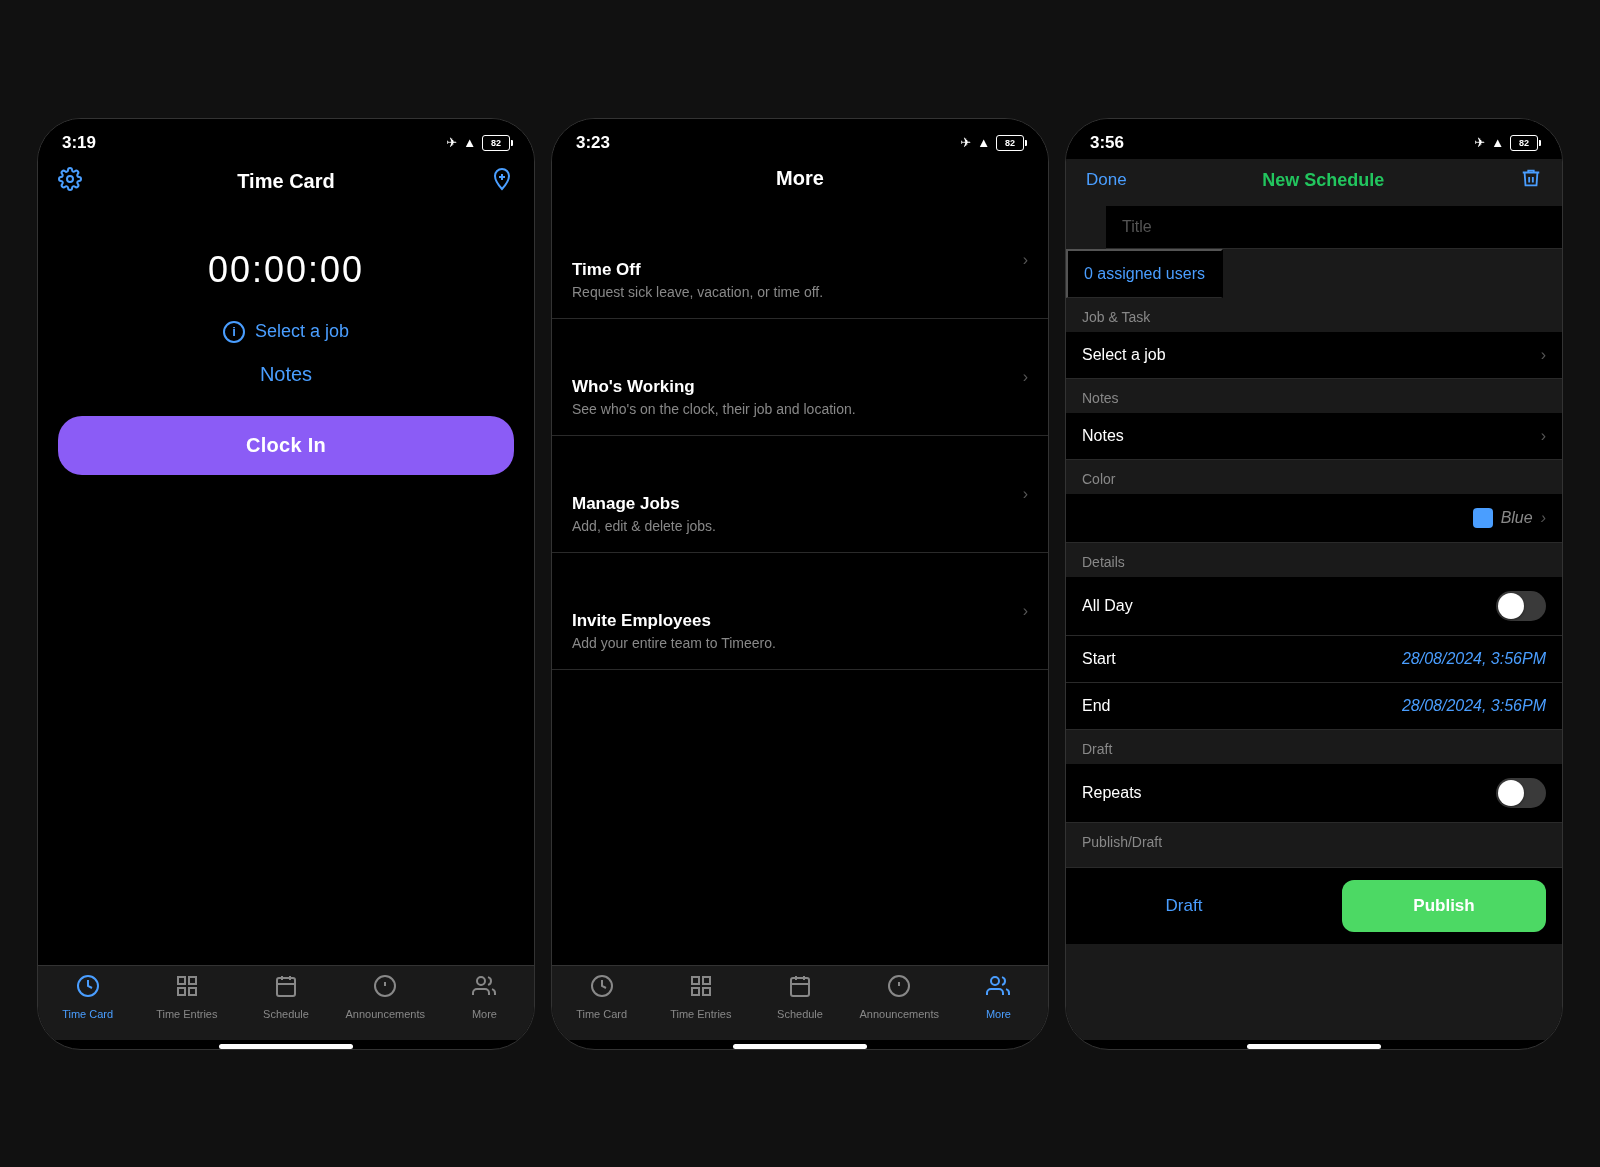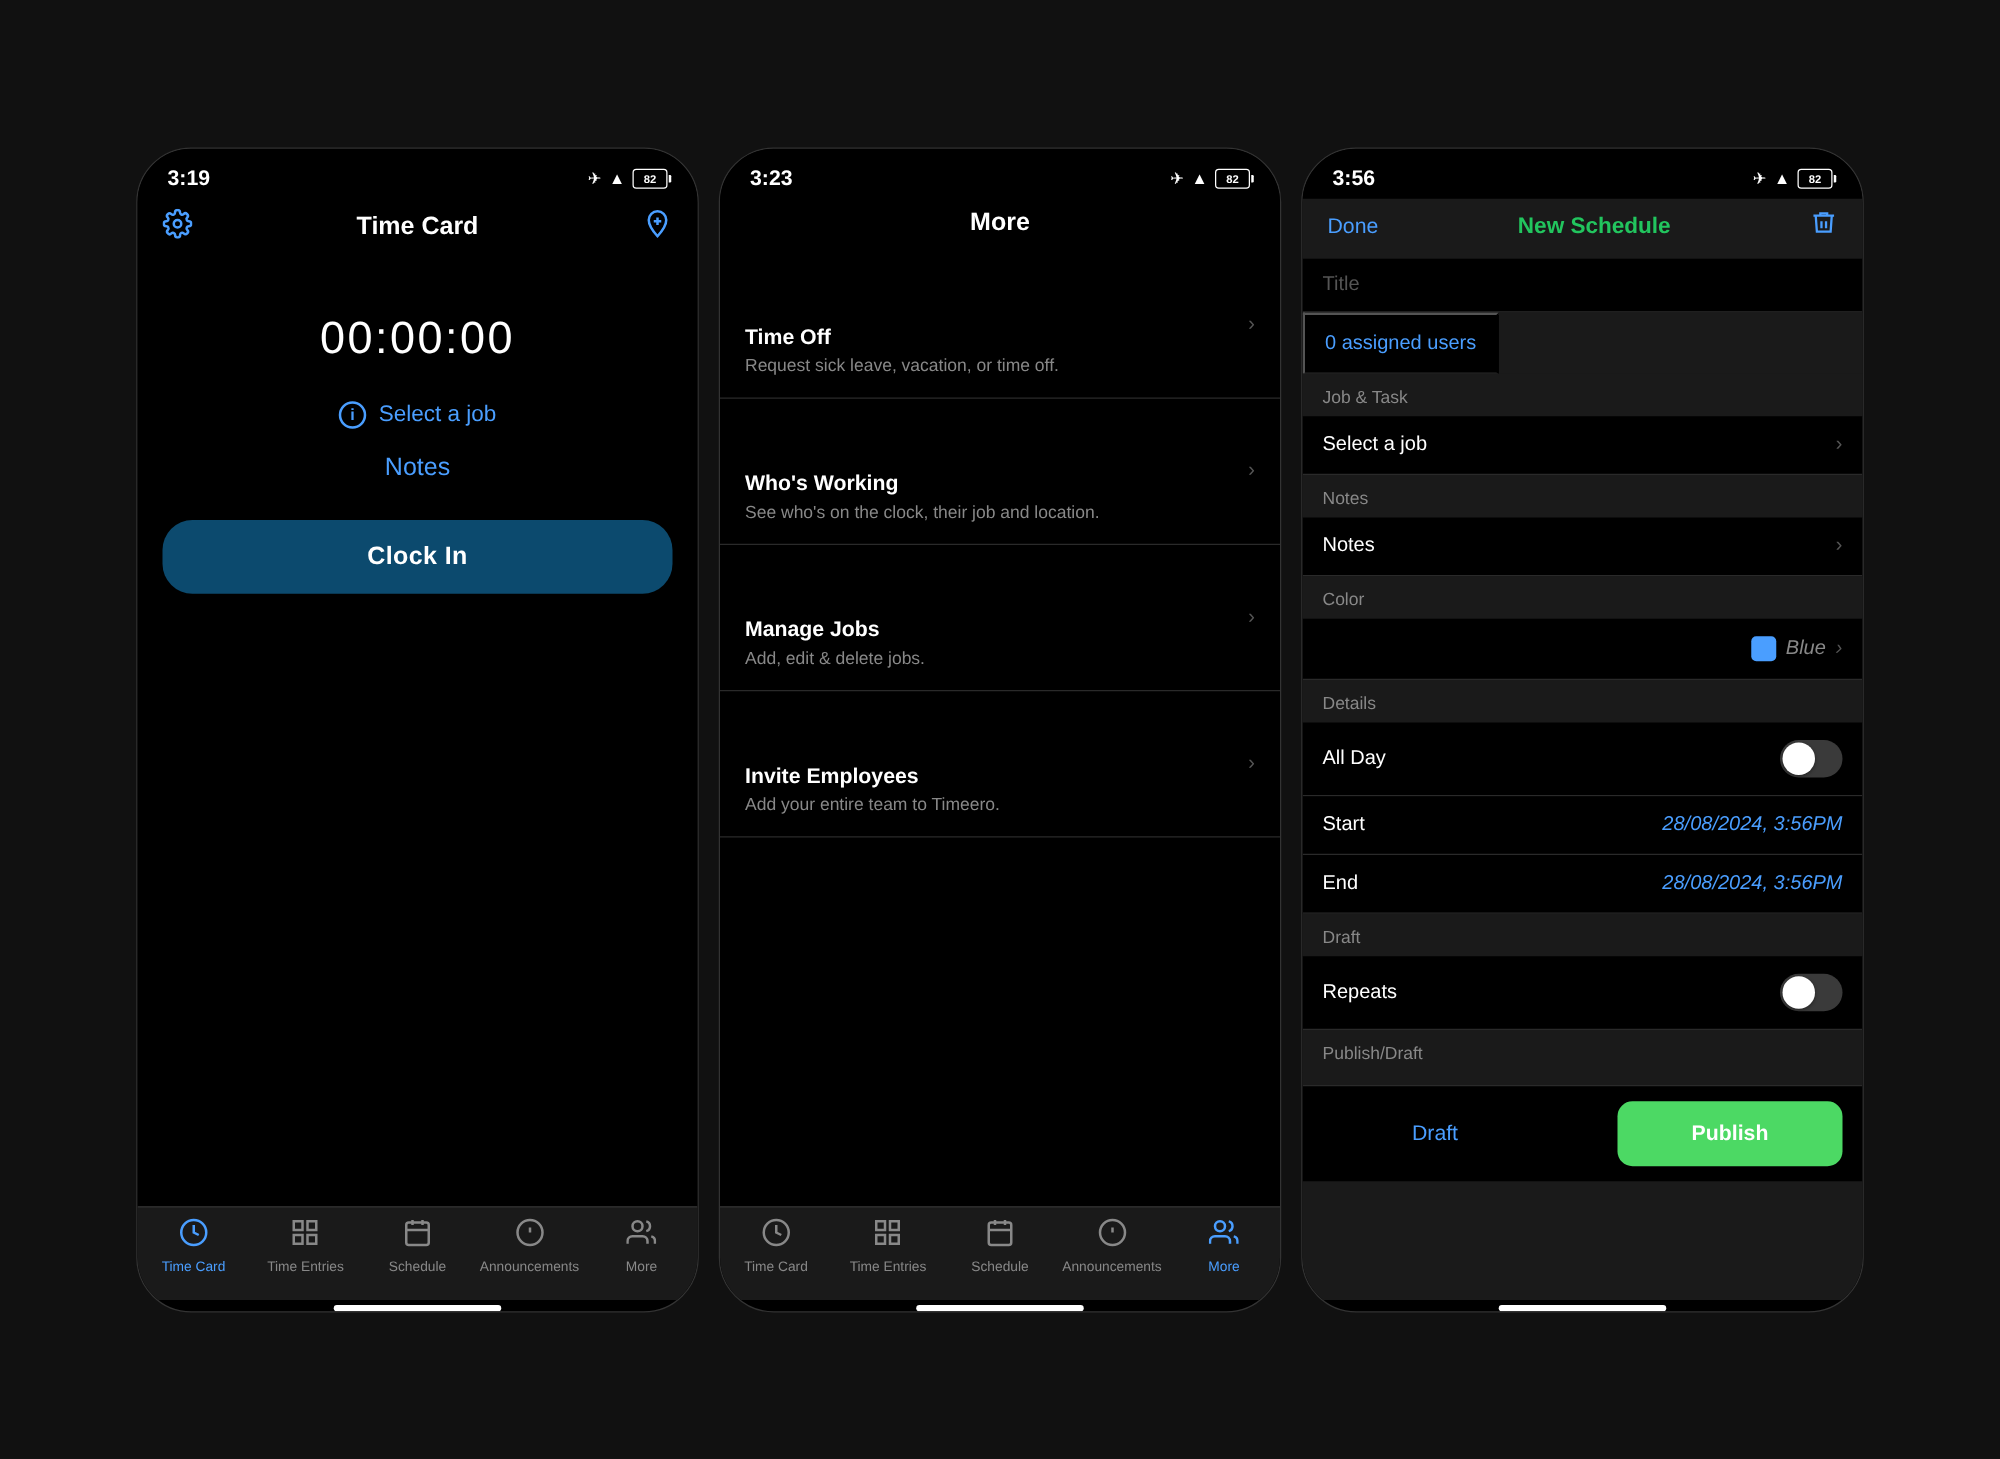--- a/index.html
+++ b/index.html
@@ -16,21 +16,21 @@
       gap: 0;
       width: 1600px;
       height: 1167px;
       background: #111;
       align-items: center;
       justify-content: center;
       padding: 20px;
       gap: 16px;
     }
     .phone-screen {
-      width: 450px;
+      width: 498px;
       height: 932px;
       background: #000;
       border-radius: 44px;
       overflow: hidden;
       position: relative;
       border: 1.5px solid #333;
       display: flex;
       flex-direction: column;
     }
 
@@ -143,21 +143,21 @@
     .notes-btn {
       color: #4a9eff;
       font-size: 20px;
       background: none;
       border: none;
       cursor: pointer;
       margin-bottom: 30px;
     }
     .clock-in-btn {
       width: 100%;
-      background: #0c4a6e;
+      background: #8b5cf6;
       border: none;
       border-radius: 24px;
       padding: 18px;
       color: #fff;
       font-size: 20px;
       font-weight: 600;
       cursor: pointer;
       letter-spacing: 0.3px;
     }
 
@@ -270,20 +270,21 @@
     }
     .screen3-content {
       flex: 1;
       background: #1a1a1a;
       overflow-y: auto;
     }
     .form-field {
       background: #000;
       padding: 12px 16px;
       border-bottom: 0.5px solid #2a2a2a;
+      margin-left: 40px;
     }
     .form-field input {
       background: none;
       border: none;
       color: #888;
       font-size: 16px;
       width: 100%;
       outline: none;
     }
     .form-field input::placeholder { color: #555; }

